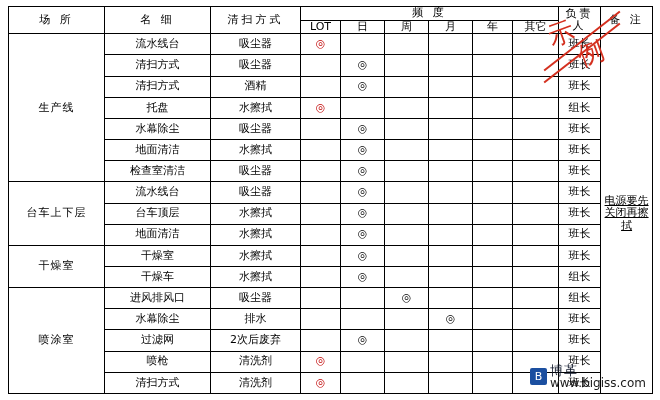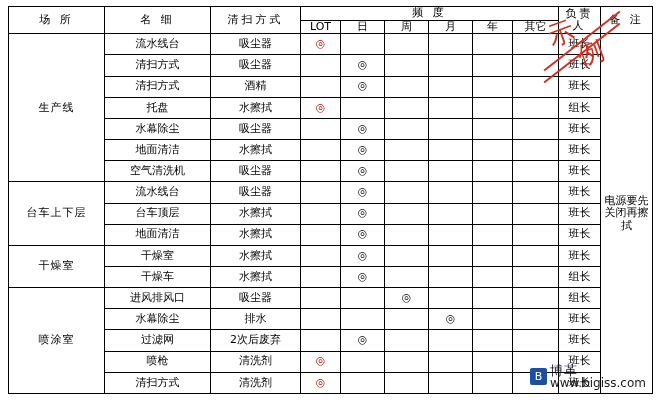--- a/index.html
+++ b/index.html
@@ -60,20 +60,21 @@
   .mark-b {
     color: #000000;
     font-size: 11px;
     font-family: "DejaVu Sans", sans-serif;
   }
   .note-cell {
     font-size: 10.5px;
     line-height: 1.35;
     padding: 0 3px;
     text-align: left;
+    text-decoration: underline;
   }
   
   #stamp {
     position: absolute;
     left: 530px;
     top: 4px;
     width: 86px;
     height: 64px;
     pointer-events: none;
   }
@@ -238,21 +239,21 @@
           <td class="place-cell">水擦拭</td>
           <td></td>
           <td><span class="mark-b">◎</span></td>
           <td></td>
           <td></td>
           <td></td>
           <td></td>
           <td class="place-cell">班长</td>
         </tr>
         <tr>
-          <td class="place-cell">空气清洗机</td>
+          <td class="place-cell">检查室清洁</td>
           <td class="place-cell">吸尘器</td>
           <td></td>
           <td><span class="mark-b">◎</span></td>
           <td></td>
           <td></td>
           <td></td>
           <td></td>
           <td class="place-cell">班长</td>
         </tr>
         <tr>

